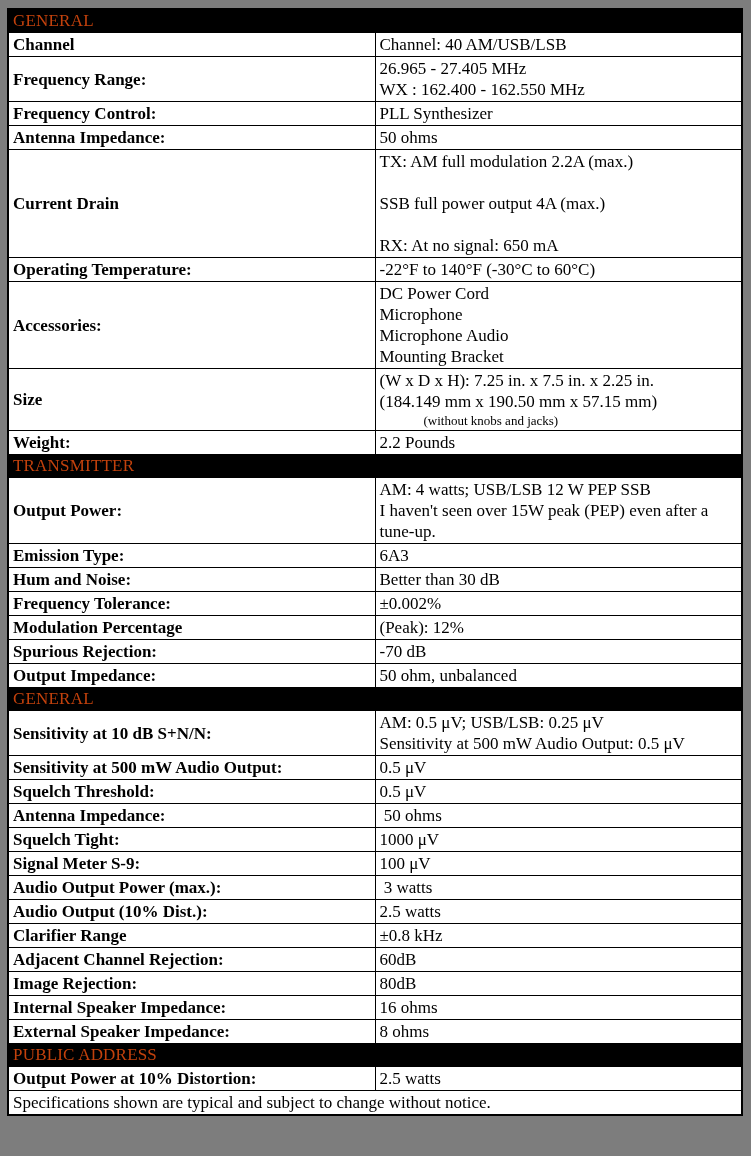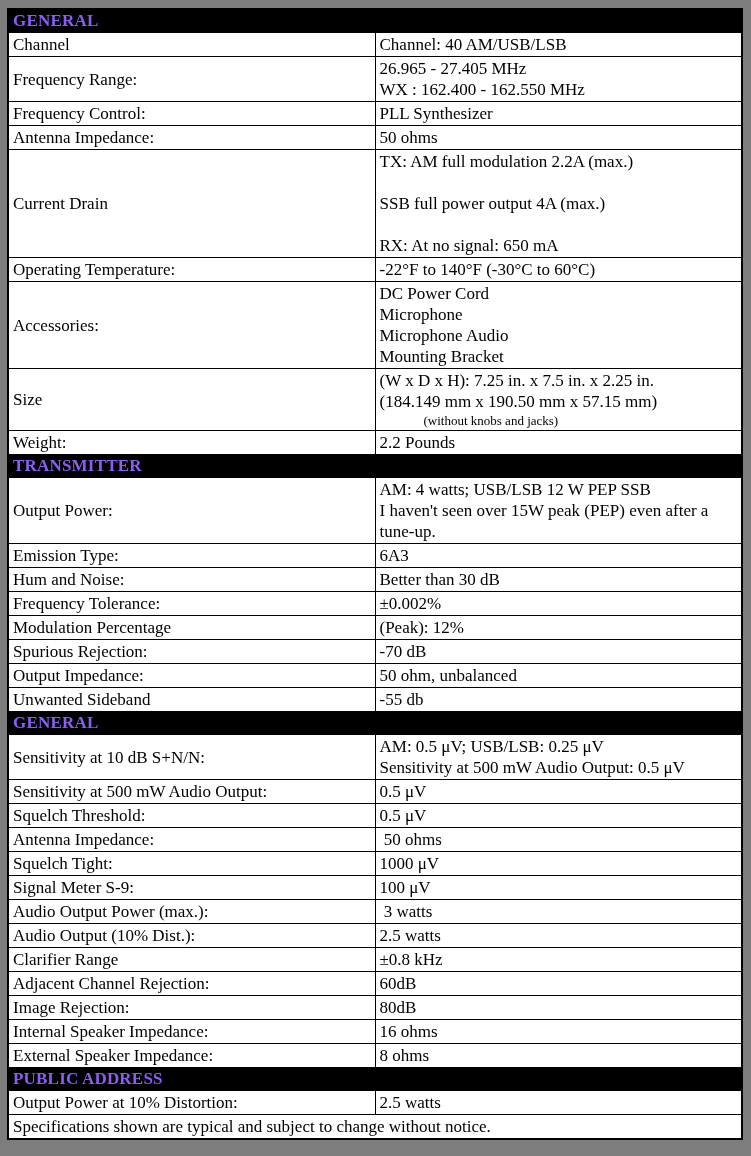--- a/index.html
+++ b/index.html
@@ -25,29 +25,30 @@
   }
   table.spec td, table.spec th {
     border: 1px solid #000;
     font-size: 17px;
     vertical-align: middle;
     text-align: left;
     padding: 1px 3px 1px 4px;
   }
   th.section-header {
     background: #000;
-    color: #8b5cf6;
-    font-weight: bold;
+    color: #c2410c;
+    font-weight: normal;
     font-size: 17px;
     padding: 2px 4px 3px 4px;
     letter-spacing: 0.2px;
   }
   td.label-cell {
     width: 278px;
     line-height: 21px;
+    font-weight: bold;
   }
   td.value-cell {
     line-height: 21px;
   }
   .vline {
     line-height: 21px;
     min-height: 21px;
     white-space: pre-wrap;
   }
   .vline.small {
@@ -174,26 +175,20 @@
             <div class="vline">-70 dB</div>
           </td>
         </tr>
         <tr>
           <td class="label-cell">Output Impedance:</td>
           <td class="value-cell">
             <div class="vline">50 ohm, unbalanced</div>
           </td>
         </tr>
         <tr>
-          <td class="label-cell">Unwanted Sideband</td>
-          <td class="value-cell">
-            <div class="vline">-55 db</div>
-          </td>
-        </tr>
-        <tr>
           <th colspan="2" class="section-header">GENERAL</th>
         </tr>
         <tr>
           <td class="label-cell">Sensitivity at 10 dB S+N/N:</td>
           <td class="value-cell">
             <div class="vline">AM: 0.5 μV; USB/LSB: 0.25 μV</div>
             <div class="vline">Sensitivity at 500 mW Audio Output: 0.5 μV</div>
           </td>
         </tr>
         <tr>

